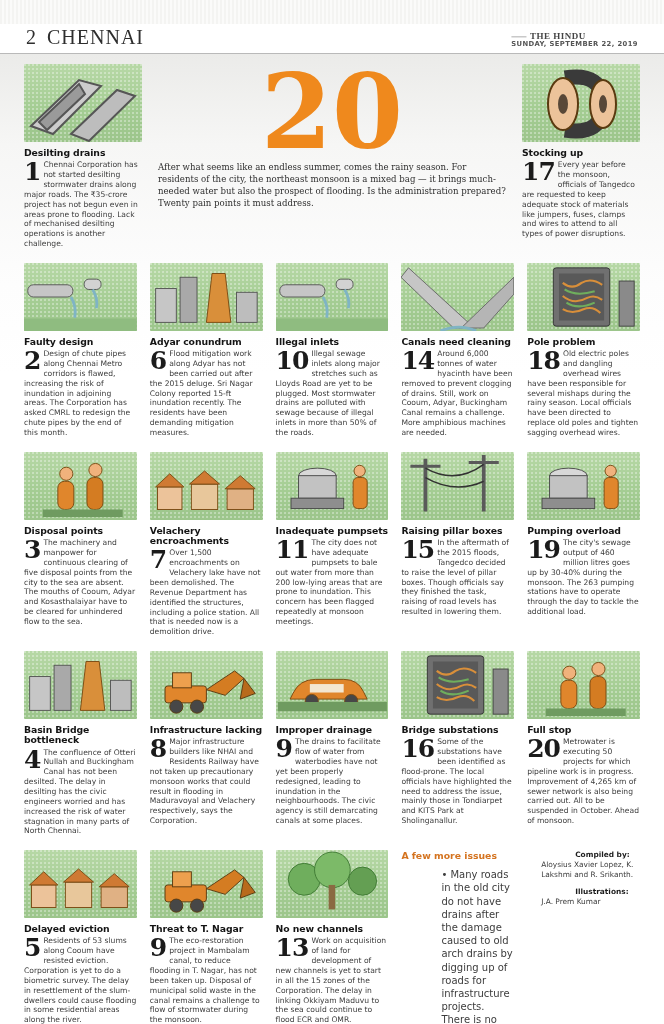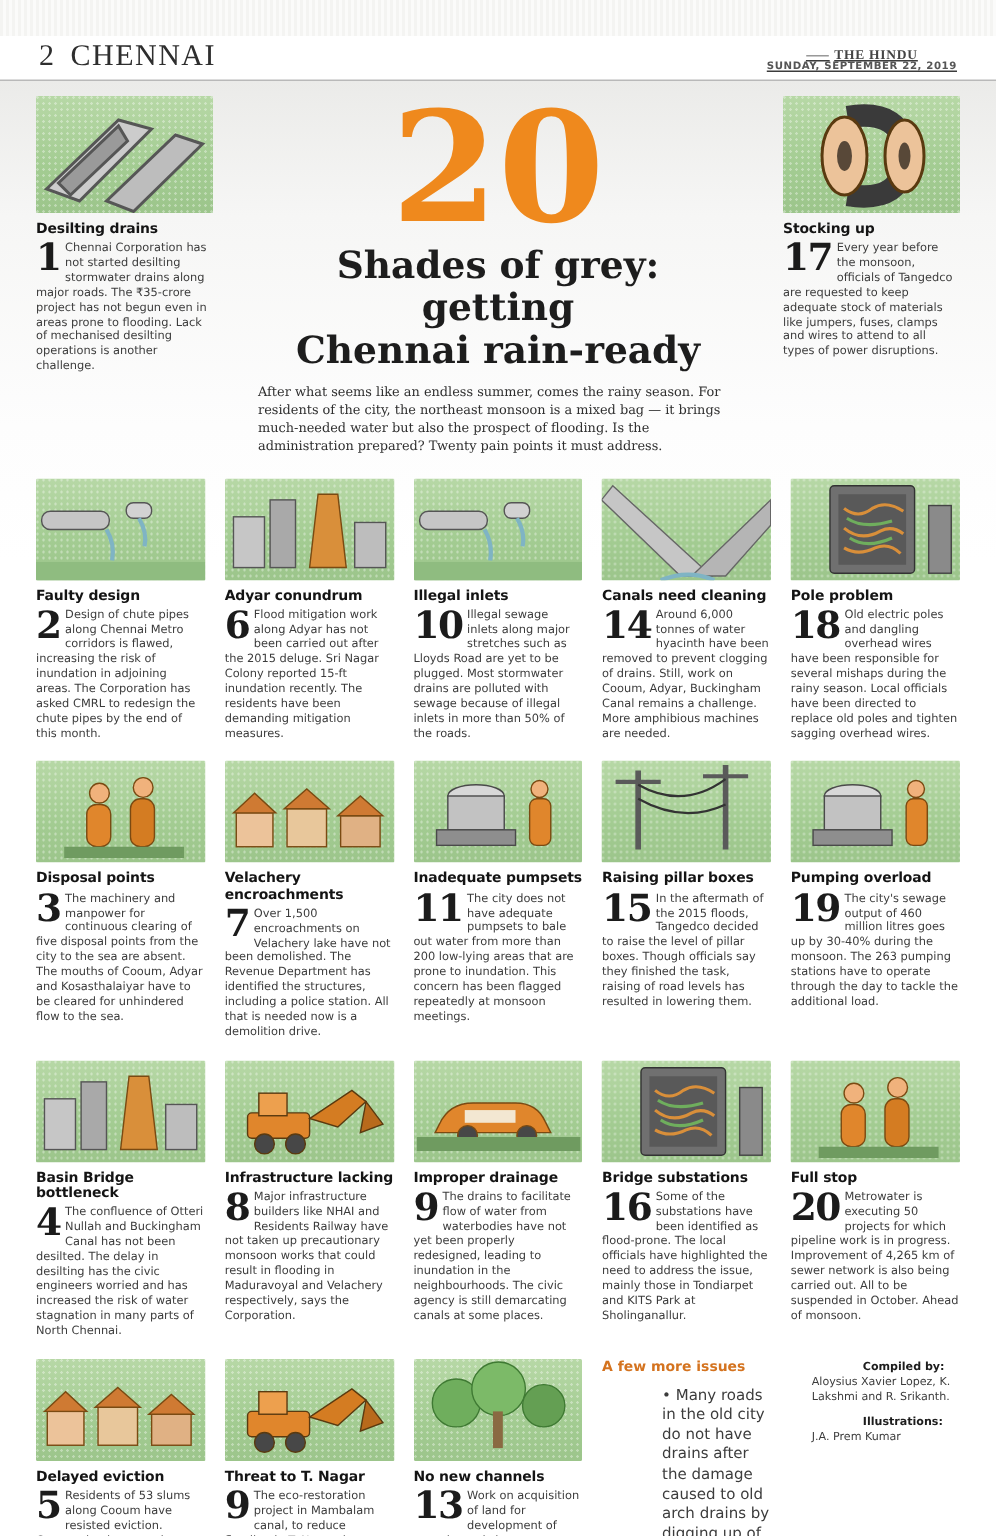--- a/index.html
+++ b/index.html
@@ -11,30 +11,30 @@
   .page{width:664px;height:1024px;position:relative;background:#fff;}
   
   .topstrip{height:24px;background:repeating-linear-gradient(90deg,#f4f4f2 0 2px,#fbfbfa 2px 4px);}
   header.masthead{
     display:flex;justify-content:space-between;align-items:flex-end;
     padding:2px 26px 4px 26px;border-bottom:1px solid #b9b9b9;
     box-shadow:0 1px 0 #e6e6e6;
   }
   .section-title{font-family:"Liberation Serif","DejaVu Serif",serif;font-size:20px;color:#2e2e2e;letter-spacing:1px;}
   .section-title .num{margin-right:10px;}
-  .brand{text-align:center;line-height:1.15;text-decoration:underline;}
+  .brand{text-align:left;line-height:1.15;}
   .brand .paper{font-family:"Liberation Serif","DejaVu Serif",serif;font-weight:bold;font-size:9px;color:#444;letter-spacing:.5px;}
   .brand .paper .mark{color:#999;font-size:8px;margin-right:3px;}
   .brand .date{font-size:6.8px;font-weight:bold;color:#555;letter-spacing:.4px;}
   
   .content{
     padding:10px 24px 0 24px;
     background:linear-gradient(180deg,#ebebe9 0%,#f6f6f5 90px,#fdfdfd 230px,#ffffff 320px);
   }
-  .feature{display:grid;grid-template-columns:118px 1fr 118px;gap:28px;}
+  .feature{display:grid;grid-template-columns:118px 1fr 118px;gap:14px;}
   .feature-center{text-align:center;padding-top:0;}
   .big-number{
     font-family:"DejaVu Serif","Liberation Serif",serif;font-weight:bold;
     font-size:102px;line-height:.95;color:#ef891d;
   }
   .feature-title{
     font-family:"DejaVu Serif","Liberation Serif",serif;font-weight:bold;
     font-size:25px;line-height:1.14;color:#1d1d1d;margin:2px 0 8px 0;
   }
   .feature-intro{
@@ -189,24 +189,20 @@
       <svg viewBox="0 0 120 78" preserveAspectRatio="xMidYMid slice">
                 <use href="#sym-drains"></use>
               </svg>
     </div>
     <h3 class="card-title">Desilting drains</h3>
     <p class="card-body"><span class="dropnum">1</span><span class="body-text">Chennai Corporation has not started desilting stormwater drains along major roads. The ₹35-crore project has not begun even in areas prone to flooding. Lack of mechanised desilting operations is another challenge.</span></p>
   </article>
         </div>
       <div class="feature-center">
         <div class="big-number">20</div>
-        <h1 class="feature-title">
-          <span>Shades of grey: getting</span><br>
-          <span>Chennai rain-ready</span>
-        </h1>
         <p class="feature-intro">After what seems like an endless summer, comes the rainy season. For residents of the city, the northeast monsoon is a mixed bag — it brings much-needed water but also the prospect of flooding. Is the administration prepared? Twenty pain points it must address.</p>
       </div>
       <div id="slot-top-right">
           <article class="card">
     <div class="illo">
       <svg viewBox="0 0 120 78" preserveAspectRatio="xMidYMid slice">
                 <use href="#sym-spool"></use>
               </svg>
     </div>
     <h3 class="card-title">Stocking up</h3>

